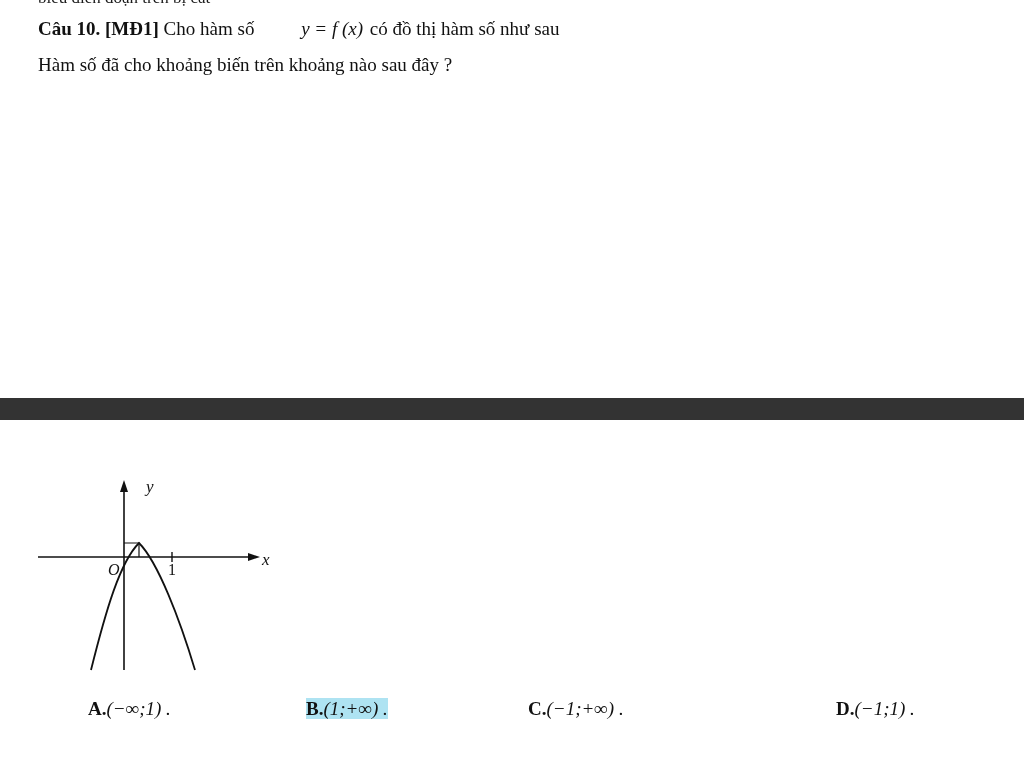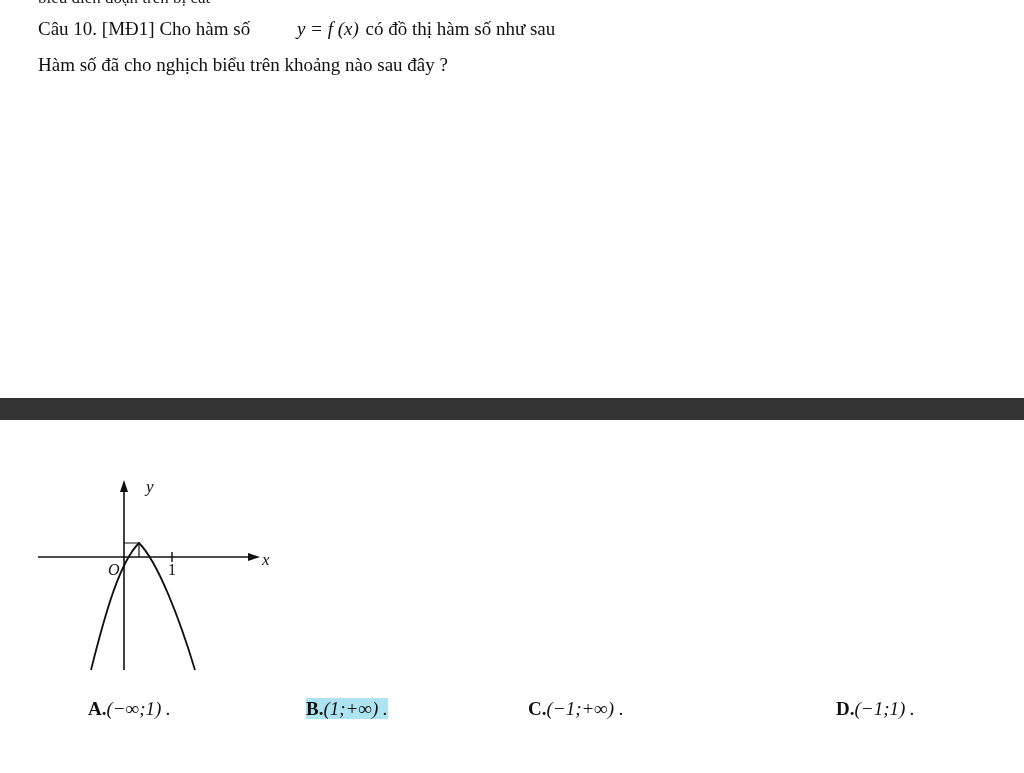--- a/index.html
+++ b/index.html
@@ -39,24 +39,24 @@
     left: 38px;
     top: 16px;
     width: 940px;
   }
   .q-line1 {
     font-size: 19px;
     line-height: 26px;
     white-space: nowrap;
   }
   .q-label {
-    font-weight: normal;
+    font-weight: bold;
   }
   .q-code {
-    font-weight: normal;
+    font-weight: bold;
   }
   .formula {
     font-style: italic;
     padding: 0 2px;
     margin-left: 40px;
   }
   .q-line2 {
     font-size: 19px;
     line-height: 26px;
     margin-top: 10px;
@@ -124,21 +124,21 @@
 </div>
 
 <div class="question-block">
   <div class="q-line1">
     <span class="q-label">Câu 10.</span>
     <span class="q-code">[MĐ1]</span>
     <span>Cho hàm số</span>
     <span class="formula">y = f (x)</span>
     <span>có đồ thị hàm số như sau</span>
   </div>
-  <div class="q-line2">Hàm số đã cho nghịch biểu trên khoảng nào sau đây ?</div>
+  <div class="q-line2">Hàm số đã cho khoảng biến trên khoảng nào sau đây ?</div>
 </div>
 
 <div class="dark-bar"></div>
 
 <div class="graph-area">
   <svg width="280" height="215" viewBox="0 0 280 215">
 
     <line x1="18" y1="87" x2="228" y2="87" stroke="#111" stroke-width="1.6"></line>
     <polygon points="228,83 240,87 228,91" fill="#111"></polygon>
 

